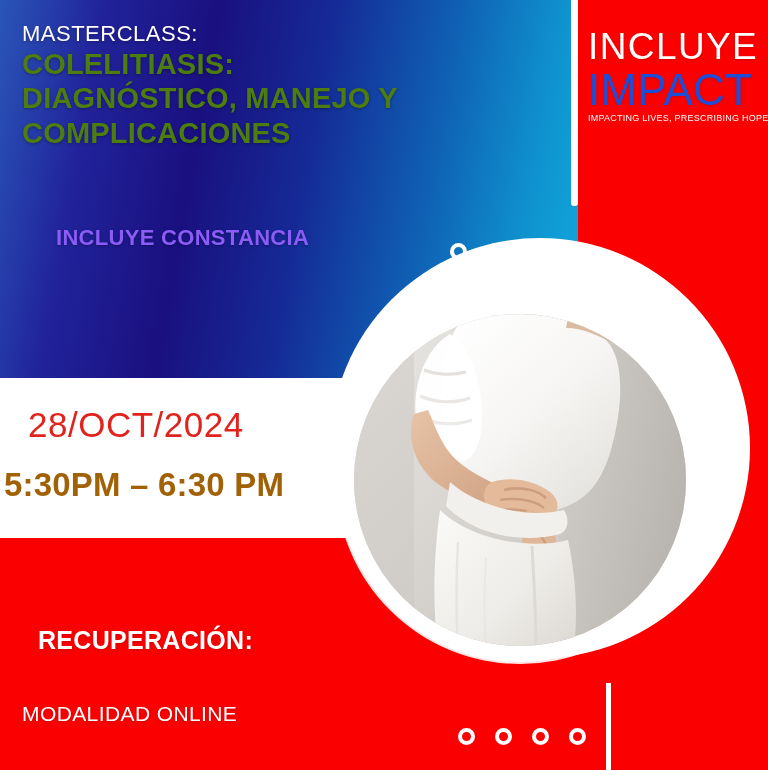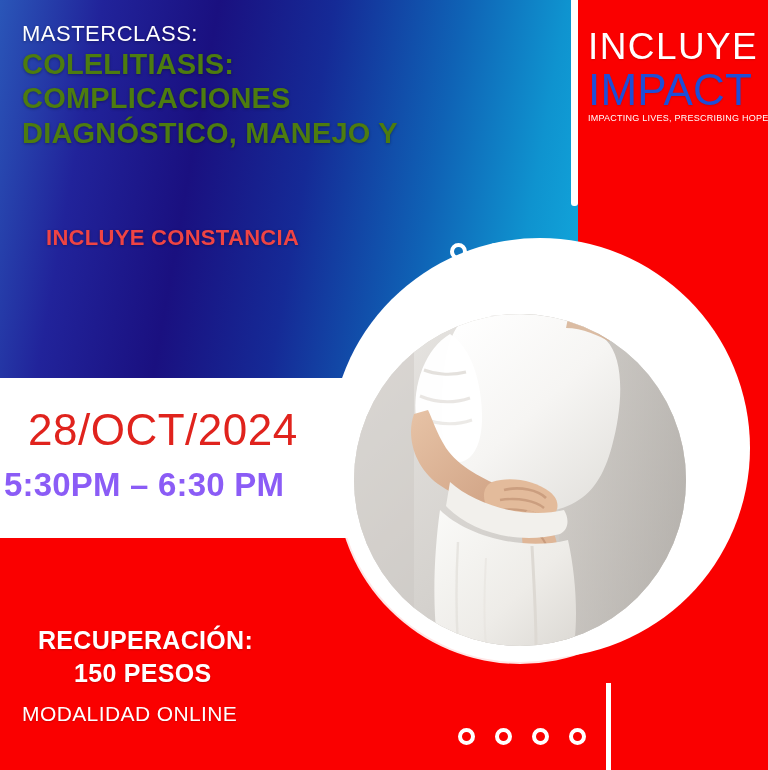--- a/index.html
+++ b/index.html
@@ -38,41 +38,41 @@
     text-shadow:0 1px 3px rgba(0,0,0,.30);
   }
   .title{
     font-size:29px;font-weight:bold;color:#4d7c0f;line-height:1.2;
     text-transform:uppercase;letter-spacing:.2px;
     text-shadow:0 1px 3px rgba(0,0,0,.32);
   }
 
   
   .constancia{
-    position:absolute;left:46px;top:222px;width:400px;
-    color:#ef4444;font-weight:bold;font-size:22px;line-height:1.42;
+    position:absolute;left:56px;top:222px;width:400px;
+    color:#8b5cf6;font-weight:bold;font-size:22px;line-height:1.42;
     letter-spacing:.3px;text-transform:uppercase;
     text-shadow:0 1px 3px rgba(0,0,0,.30);
   }
   .constancia .l2{padding-left:38px;}
 
   
   .dots{position:absolute;display:flex;gap:20px;}
   .dots .dot{width:17px;height:17px;border-radius:50%;border:4px solid #ffffff;box-sizing:border-box;}
   .dots-top{left:450px;top:243px;}
   .dots-bottom{left:458px;top:728px;}
 
   
   .date{
     position:absolute;left:28px;top:405px;
-    font-size:44px;color:#e0231d;letter-spacing:.5px;font-weight:400;
+    font-size:35px;color:#e0231d;letter-spacing:.5px;font-weight:400;
   }
   .time{
     position:absolute;left:4px;top:466px;
-    font-size:33px;color:#8b5cf6;font-weight:bold;letter-spacing:.2px;
+    font-size:33px;color:#a16207;font-weight:bold;letter-spacing:.2px;
   }
 
   
   .price{
     position:absolute;left:38px;top:592px;width:300px;
     color:#ffffff;font-weight:bold;font-size:25px;line-height:1.32;
     letter-spacing:.3px;text-transform:uppercase;
     text-shadow:0 1px 2px rgba(0,0,0,.18);
     margin-top:32px;
   }
@@ -124,41 +124,40 @@
   <div class="blue-panel"></div>
   <div class="blue-cut2"></div>
   <div class="blue-cut"></div>
 
   <div class="vrule-top"></div>
   <div class="vrule-bottom"></div>
 
   <div class="headline">
     <div class="kicker">MASTERCLASS:</div>
     <div class="title">COLELITIASIS:</div>
+    <div class="title">DIAGNÓSTICO, MANEJO Y</div>
     <div class="title">COMPLICACIONES</div>
-    <div class="title">DIAGNÓSTICO, MANEJO Y</div>
   </div>
 
   <div class="constancia">
     <div class="l1">INCLUYE CONSTANCIA</div>
   </div>
 
   <div class="dots dots-top">
     <span class="dot"></span>
     <span class="dot"></span>
     <span class="dot"></span>
     <span class="dot"></span>
   </div>
 
   <div class="date">28/OCT/2024</div>
   <div class="time">5:30PM – 6:30 PM</div>
 
   <div class="price">
     <div class="l1">RECUPERACIÓN:</div>
-    <div class="l2">150 PESOS</div>
   </div>
   <div class="modalidad">MODALIDAD ONLINE</div>
 
   <div class="dots dots-bottom">
     <span class="dot"></span>
     <span class="dot"></span>
     <span class="dot"></span>
     <span class="dot"></span>
   </div>
 

